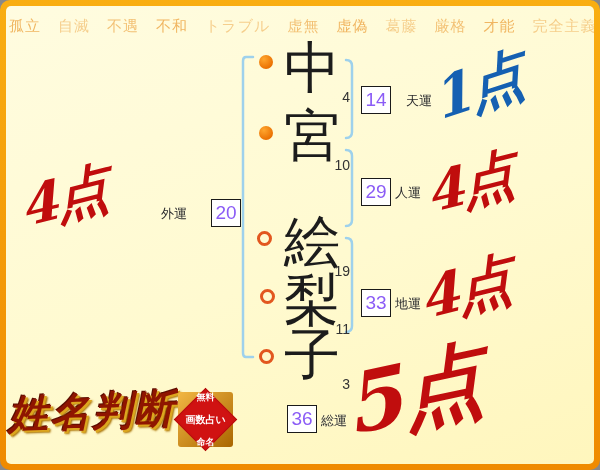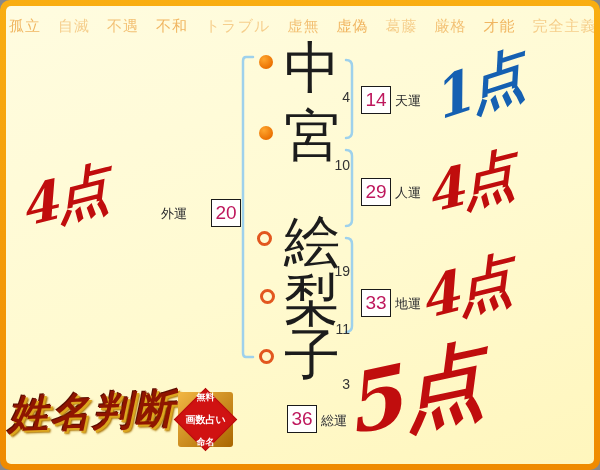--- a/index.html
+++ b/index.html
@@ -44,30 +44,30 @@
   .dot-open{
     width:9px;height:9px;border:3px solid #e2571f;background:transparent;
   }
   .d0{left:253px;top:49px}.d1{left:253px;top:120px}
   .d2{left:251px;top:225px}.d3{left:254px;top:283px}.d4{left:253px;top:343px}
   
   .numbox{
     position:absolute;width:28px;height:26px;z-index:4;
     background:#fff;border:1px solid #1a1a1a;
     display:flex;align-items:center;justify-content:center;
-    font-size:19px;color:#be185d;
+    font-size:19px;color:#8b5cf6;
   }
   .b-ten{left:355px;top:80px}.b-jin{left:355px;top:172px}
   .b-chi{left:355px;top:283px}.b-gai{left:205px;top:193px}
   .b-sou{left:281px;top:399px}
   .nlabel{
     position:absolute;z-index:4;font-size:13px;color:#2b2b2b;
     text-shadow:0 0 2px #fffce0;
   }
-  .l-ten{left:389px;top:86px}.l-jin{left:389px;top:178px}
+  .l-ten{left:400px;top:86px}.l-jin{left:389px;top:178px}
   .l-chi{left:389px;top:289px}
   .l-gai{left:155px;top:199px;width:46px;text-align:left}
   .l-sou{left:315px;top:406px}
   
   .score{
     position:absolute;z-index:3;font-family:"DejaVu Serif",serif;
     font-weight:bold;font-style:italic;letter-spacing:-5px;
     transform:rotate(-14deg) skewX(-8deg);transform-origin:center;
     line-height:1;white-space:nowrap;
   }

